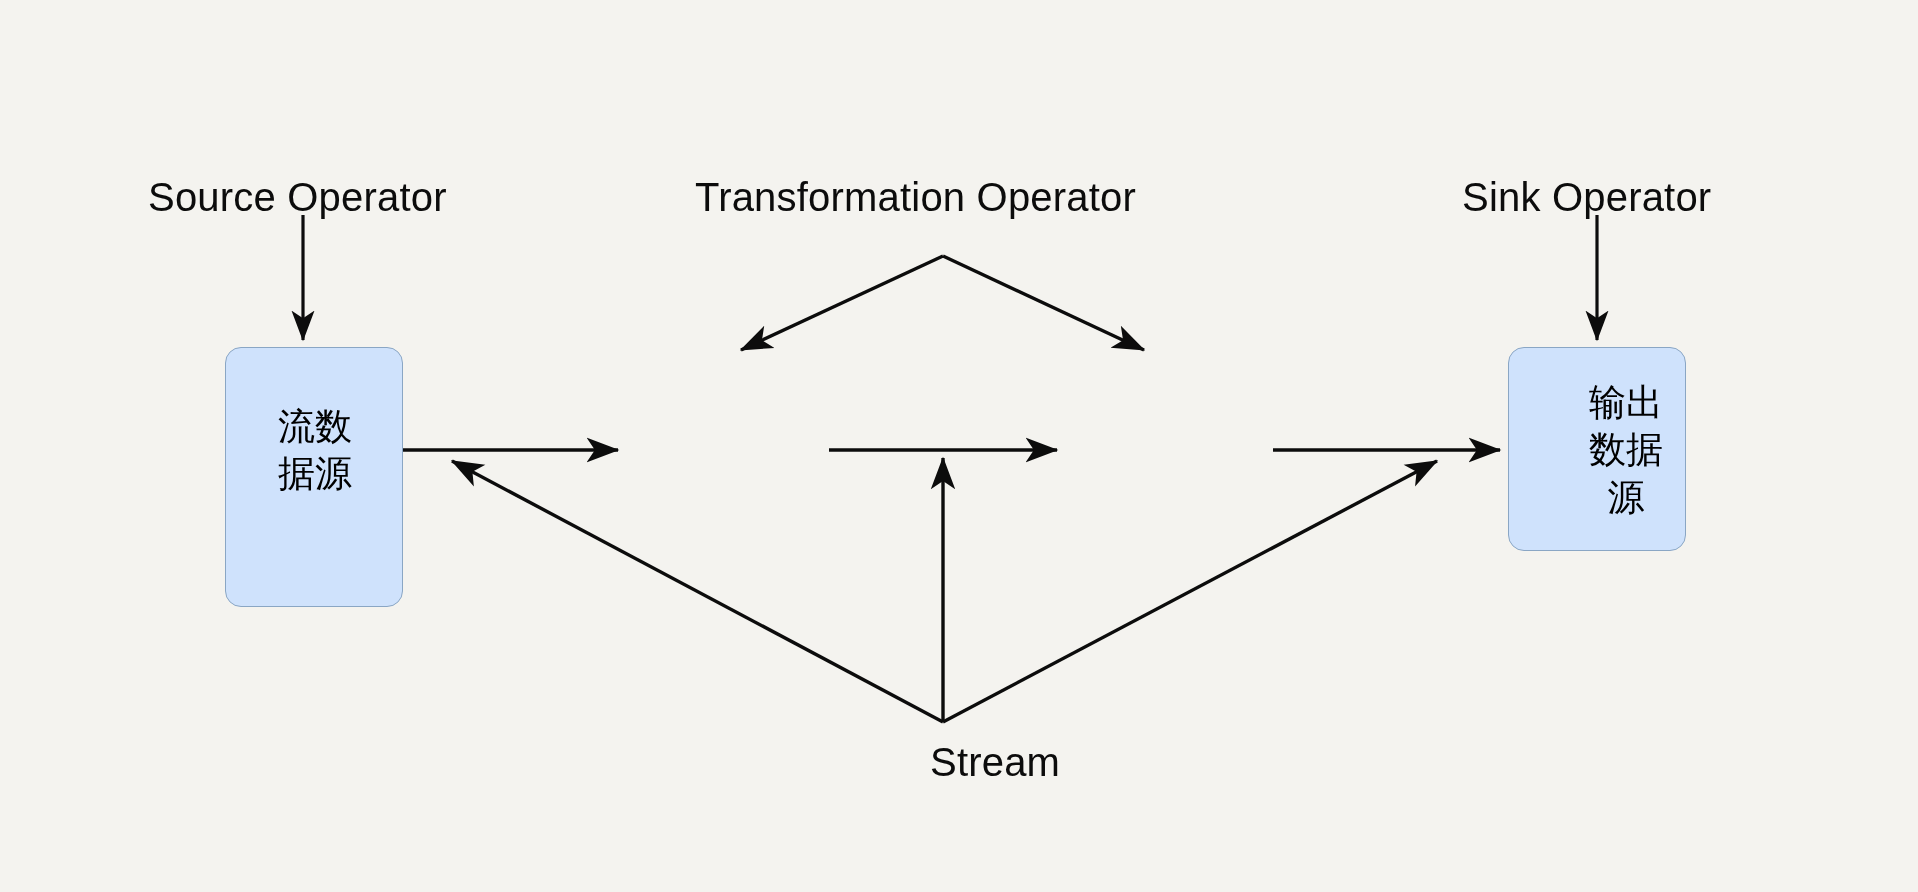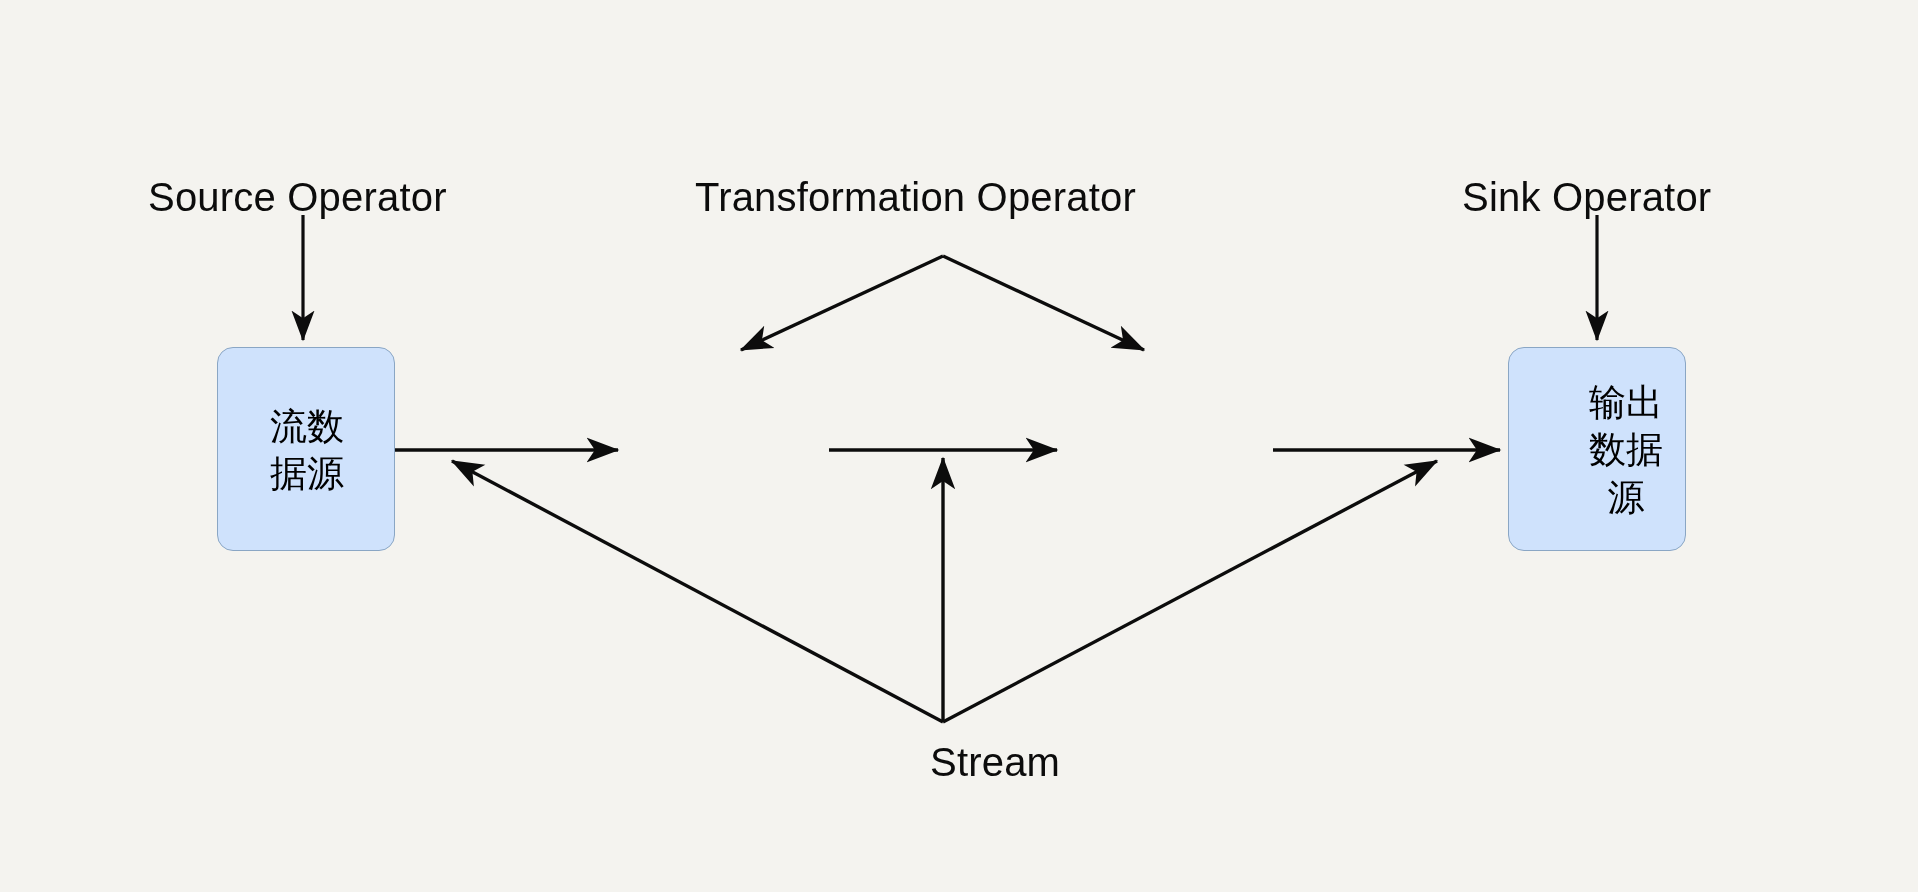--- a/index.html
+++ b/index.html
@@ -107,21 +107,21 @@
     <g>
       <line x1="943" y1="722" x2="1437" y2="461" stroke="#0c0c0c" stroke-width="3.4" marker-end="url(#arrow)"></line>
     </g>
   </svg>
 
   <div class="annot" style="left:148px;top:175px;text-align:right;">Source Operator</div>
   <div class="annot" style="left:1462px;top:175px;">Sink Operator</div>
   <div class="annot" style="left:695px;top:175px;">Transformation Operator</div>
   <div class="annot" style="left:890px;top:740px;margin-left:40px;">Stream</div>
 
-  <div class="rect-node" style="left:217px;top:347px;width:178px;height:204px;">
+  <div class="rect-node" style="left:225px;top:347px;width:178px;height:260px;">
     <div class="node-label cjk" style="left:0;top:0;width:178px;height:204px;">流数
 据源</div>
   </div>
 
 
 
   <div class="rect-node" style="left:1508px;top:347px;width:178px;height:204px;">
     <div class="node-label cjk" style="left:16px;top:0;width:178px;height:204px;margin-left:12px;">输出
 数据
 源</div>

